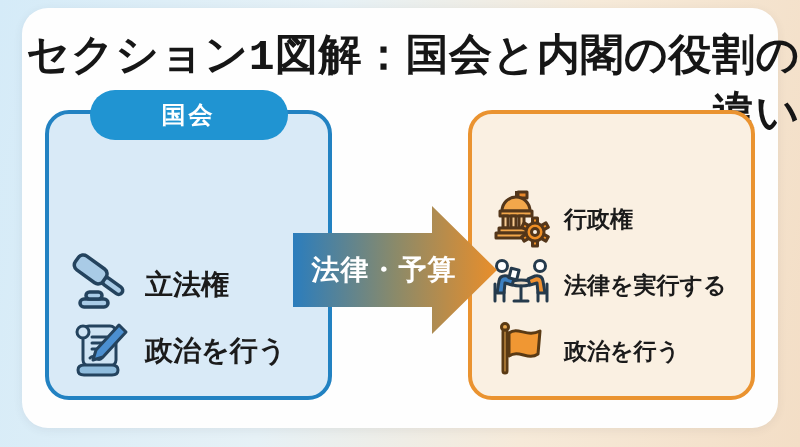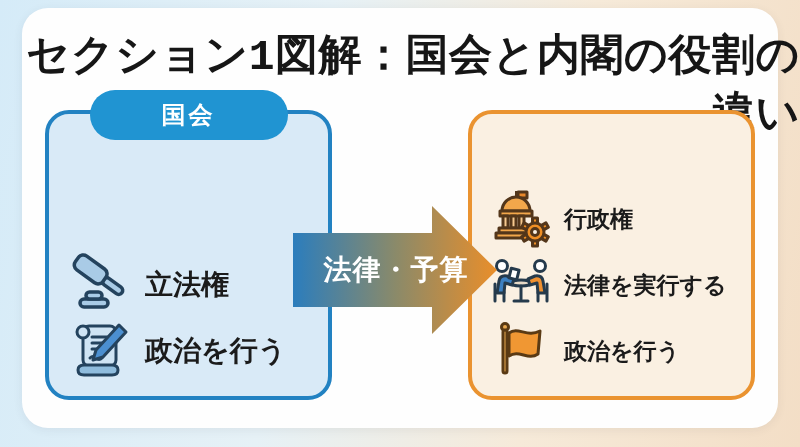--- a/index.html
+++ b/index.html
@@ -36,21 +36,21 @@
   }
   .row { display:flex; align-items:center; padding-left:16px; }
   .row .icon { width:66px; height:66px; flex:0 0 66px;
     display:flex; align-items:center; justify-content:center; }
   .row .icon svg { width:64px; height:64px; }
   .label-left  { font-size:28px; font-weight:bold; color:#1b1b1b; margin-left:14px; white-space:nowrap; }
   .label-right { font-size:23px; font-weight:bold; color:#1b1b1b; margin-left:10px; white-space:nowrap; }
   .arrow-wrap { position:absolute; left:290px; top:195px; width:210px; height:150px; z-index:5; }
   .arrow-wrap svg { position:absolute; left:0; top:0; }
   .arrow-label {
-    position:absolute; left:16px; top:0; width:180px; height:150px;
+    position:absolute; left:4px; top:0; width:180px; height:150px;
     display:flex; align-items:center; justify-content:center;
     color:#fff; font-size:28px; font-weight:bold; letter-spacing:1px; white-space:nowrap;
   }
 </style>
 </head>
 <body>
 
 <div class="stage">
   <div class="card"></div>
 

